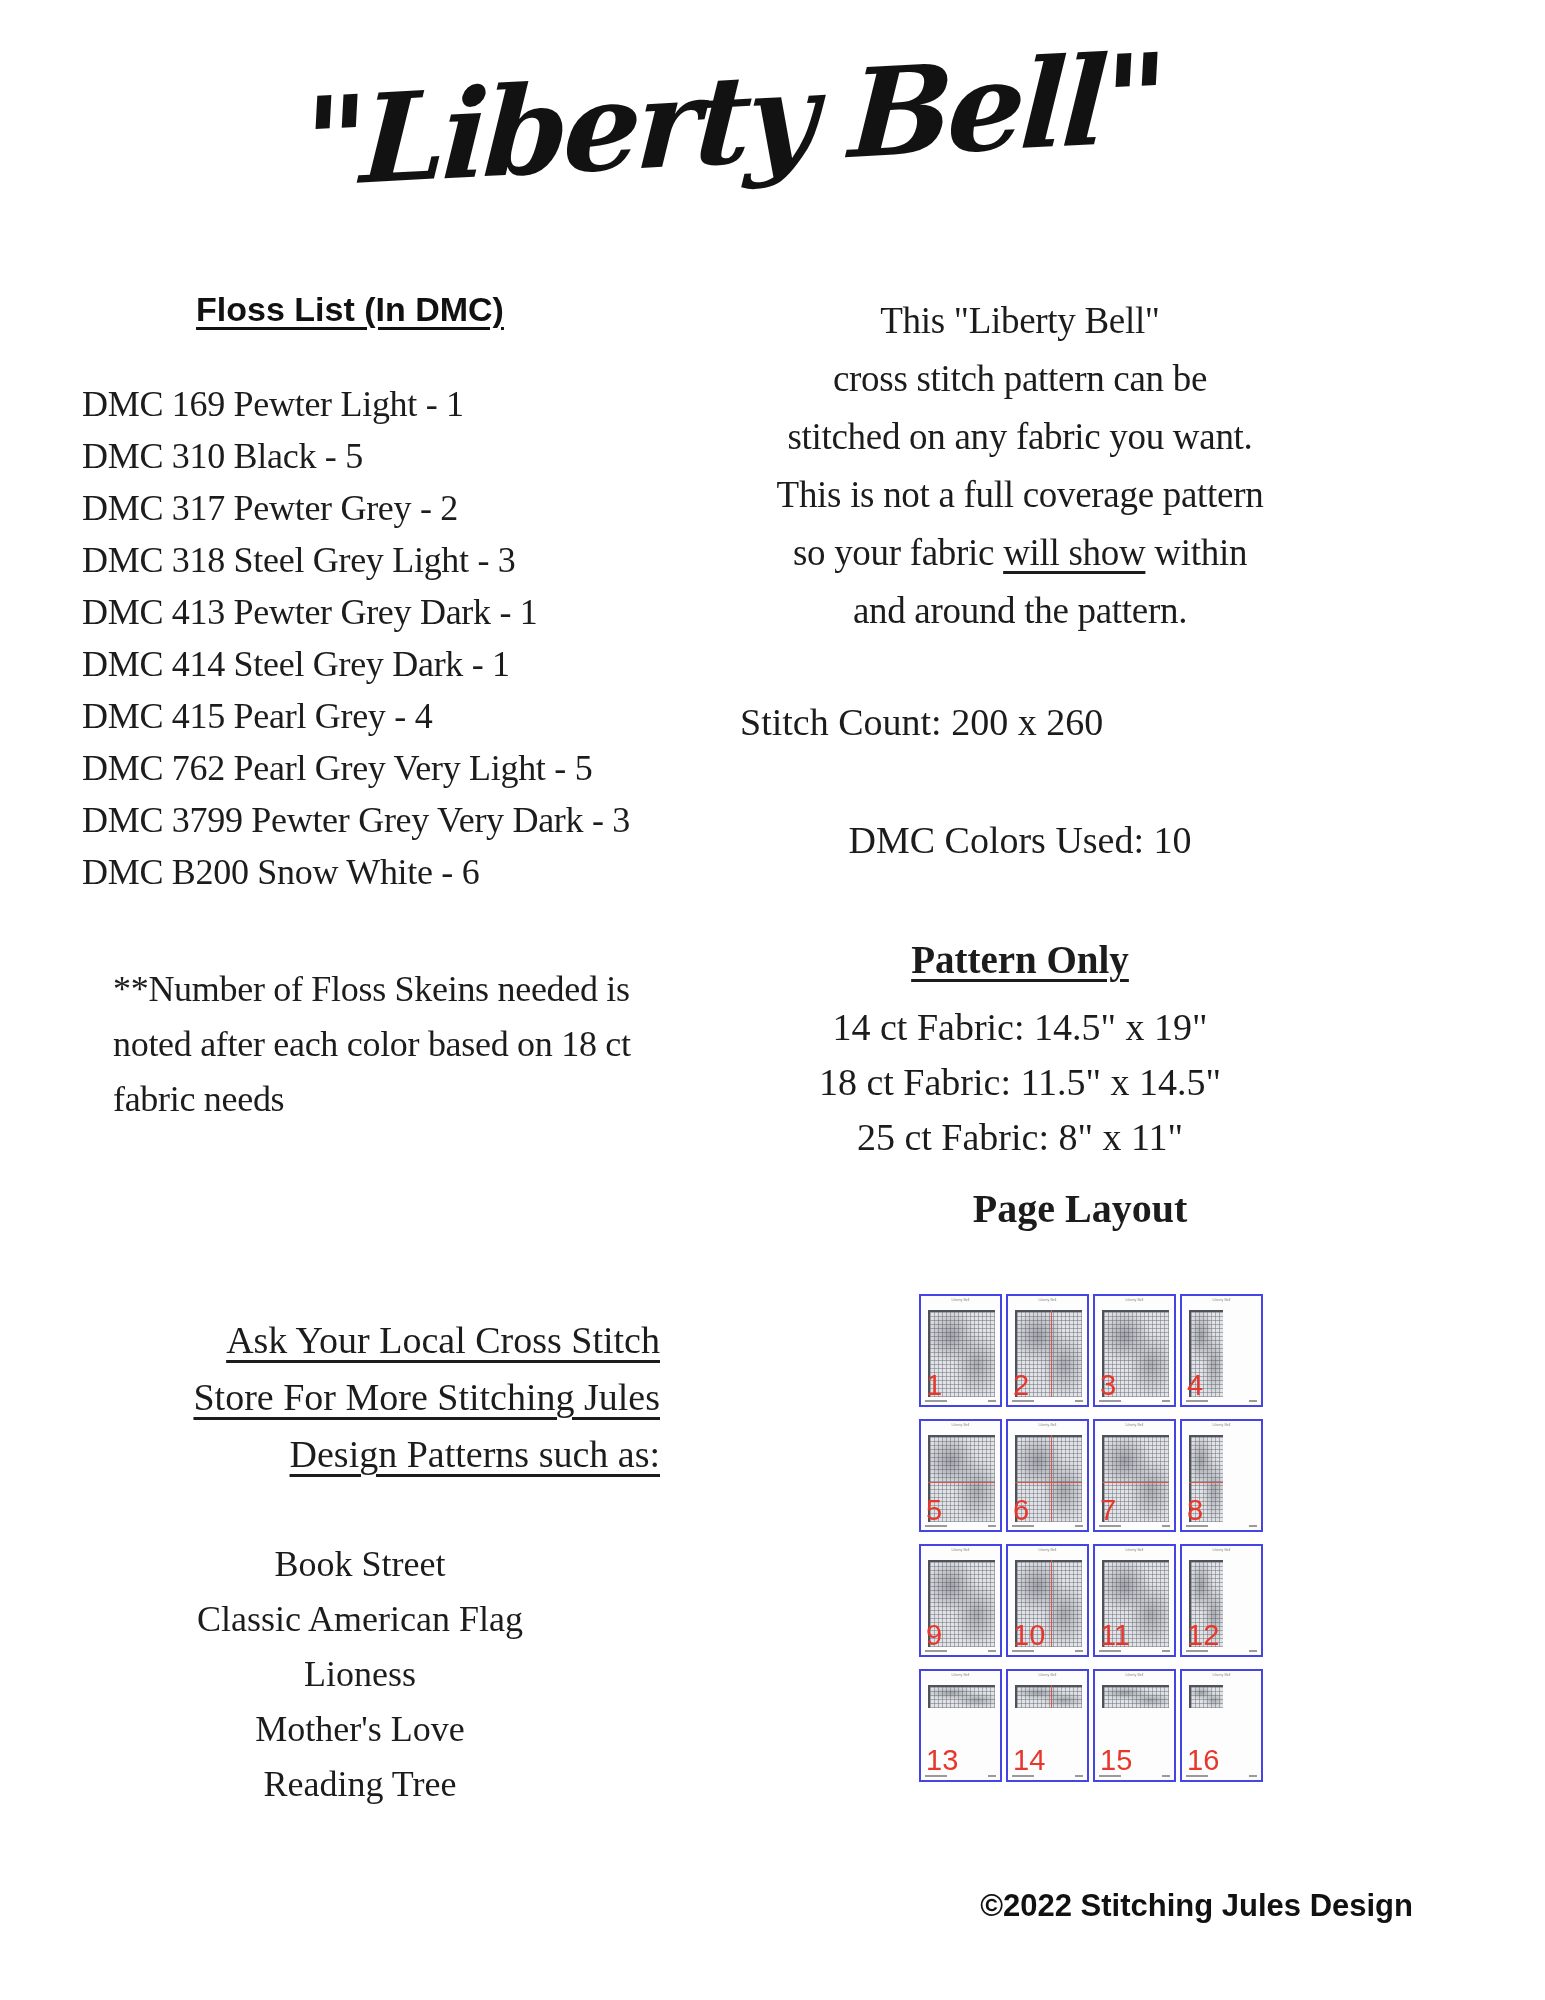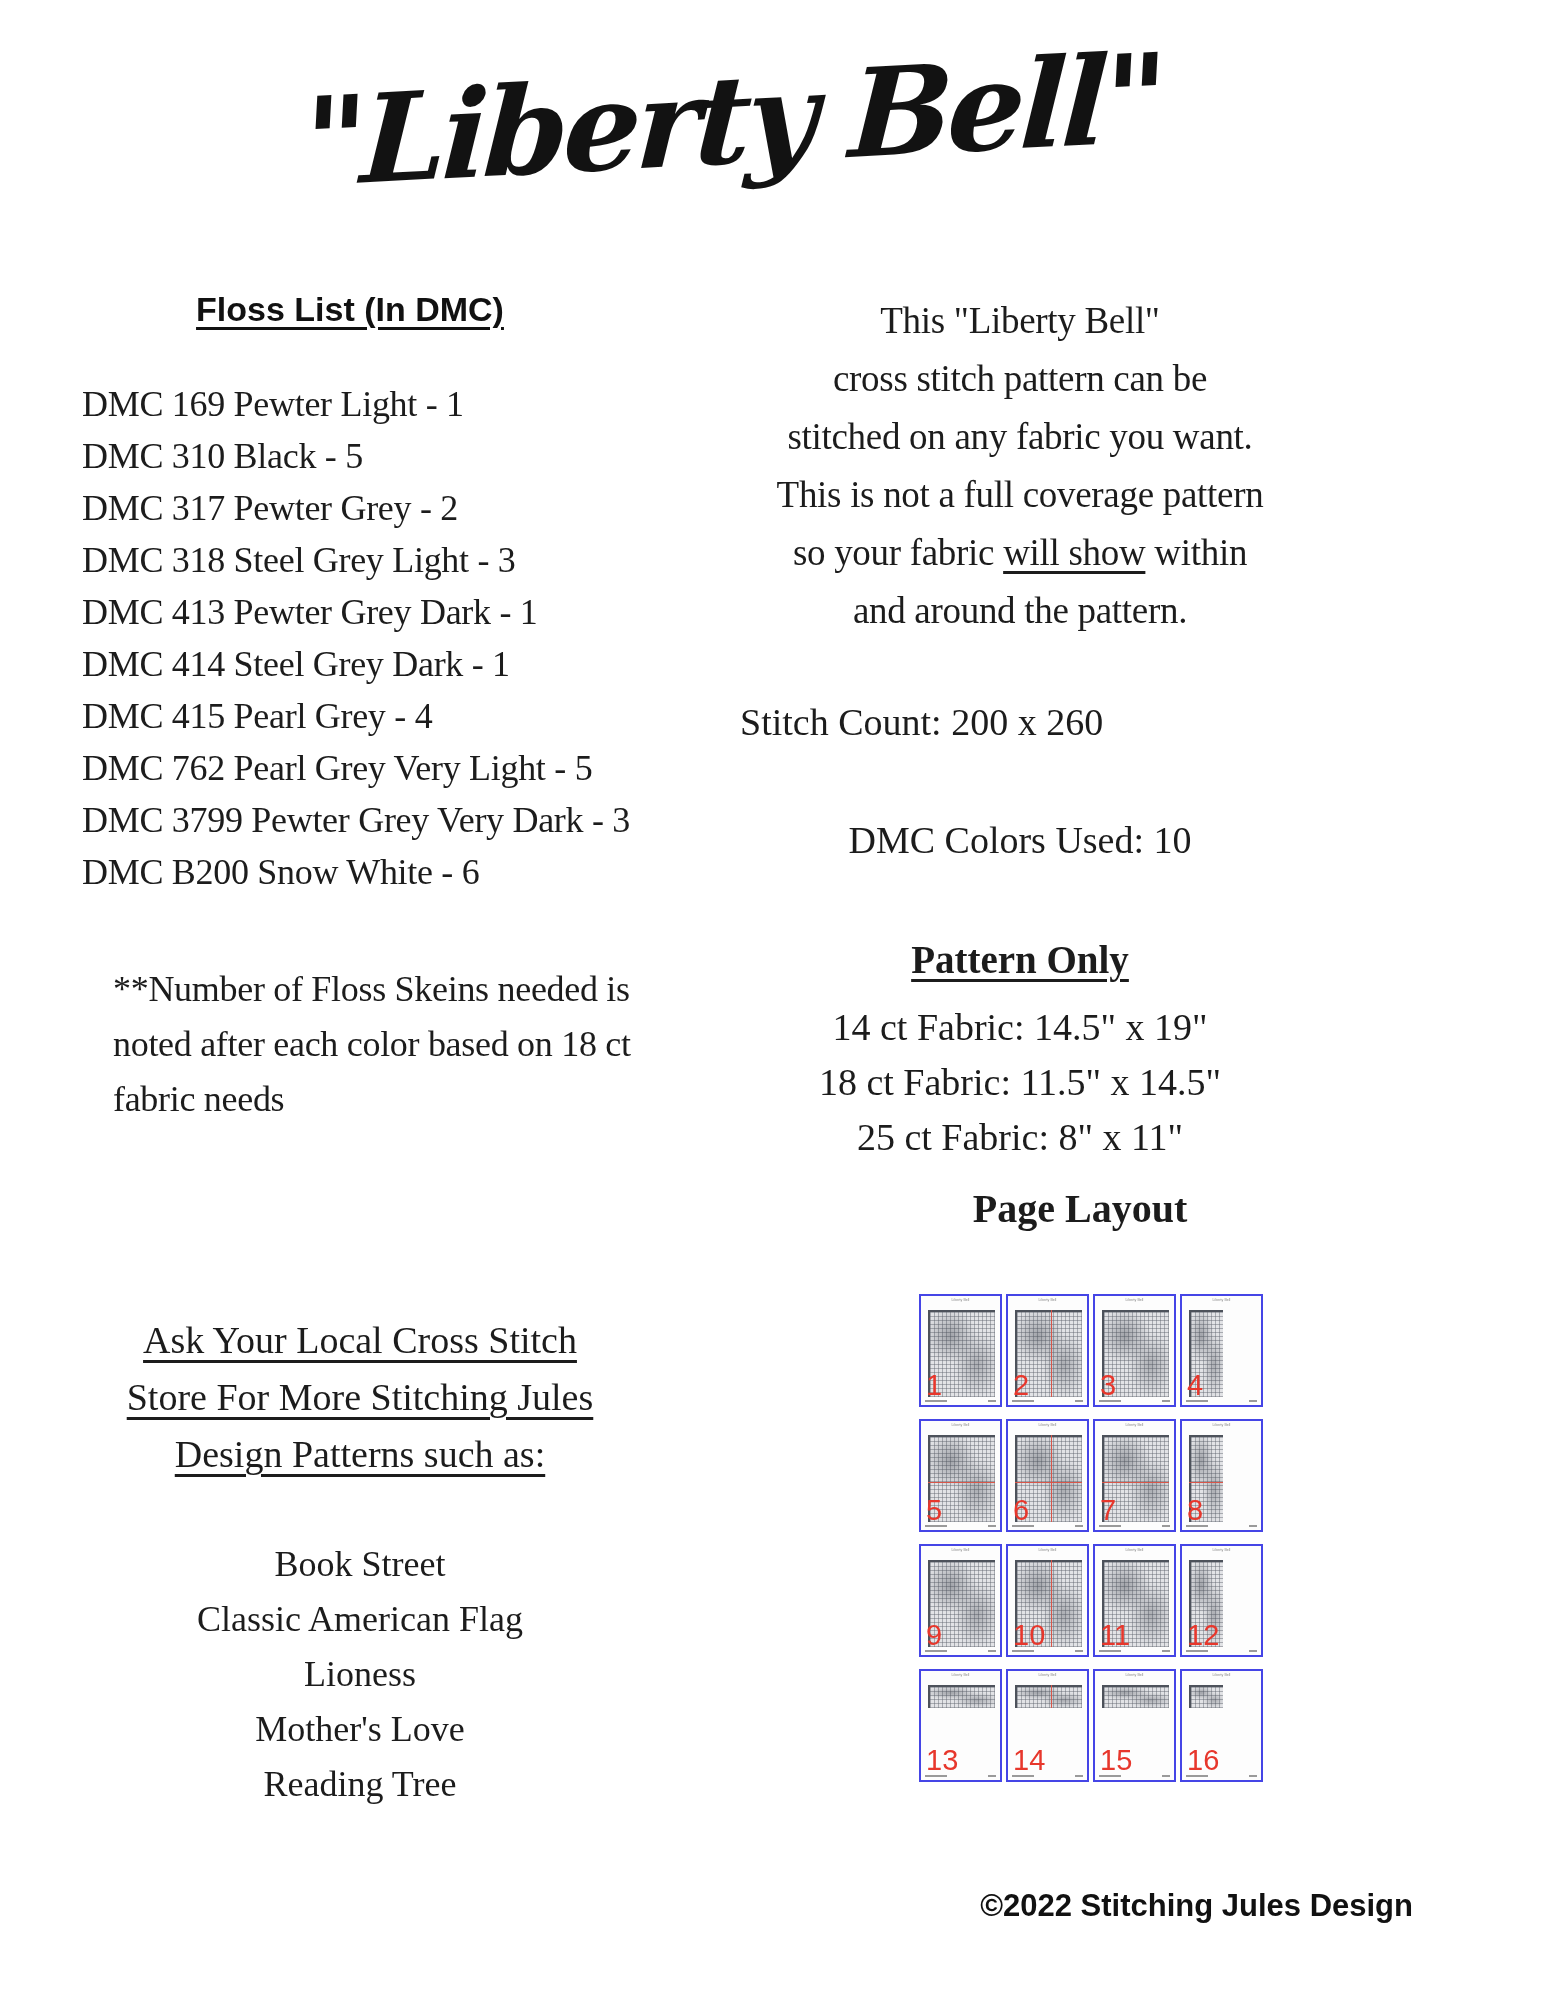--- a/index.html
+++ b/index.html
@@ -18,21 +18,21 @@
   .floss-heading {
     position:absolute; left:80px; top:290px; width:540px; text-align:center;
     font-family:"Liberation Sans", sans-serif; font-weight:bold; font-size:34px;
     color:#111;
   }
   .floss-heading span { text-decoration:underline; text-decoration-thickness:3px; text-underline-offset:6px; }
   .floss-list { position:absolute; left:82px; top:378px; width:580px;
     font-size:36px; line-height:52px; letter-spacing:-0.3px; }
   .floss-note { position:absolute; left:82px; top:962px; width:600px;
     font-size:36px; line-height:55px; letter-spacing:-0.3px;margin-left:31px; }
-  .promo-heading { position:absolute; left:60px; top:1312px; width:600px; text-align:center;
+  .promo-heading { position:absolute; left:60px; top:1312px; width:600px; text-align:right;
     font-size:38px; line-height:57px; }
   .promo-heading div span { text-decoration:underline; text-decoration-thickness:2.5px; text-underline-offset:7px; }
   .promo-list { position:absolute; left:60px; top:1537px; width:600px; text-align:center;
     font-size:36px; line-height:55px; }
   
   .intro { position:absolute; left:740px; top:292px; width:560px; text-align:center;
     font-size:37px; line-height:58px; letter-spacing:-0.3px; }
   .intro .us { text-decoration:underline; text-decoration-thickness:2.5px; text-underline-offset:6px; }
   .stitch-count { position:absolute; left:740px; top:700px; width:560px; text-align:left; font-size:38px; }
   .colors-used  { position:absolute; left:740px; top:818px; width:560px; text-align:center; font-size:38px;font-family:Liberation Serif, serif; }

